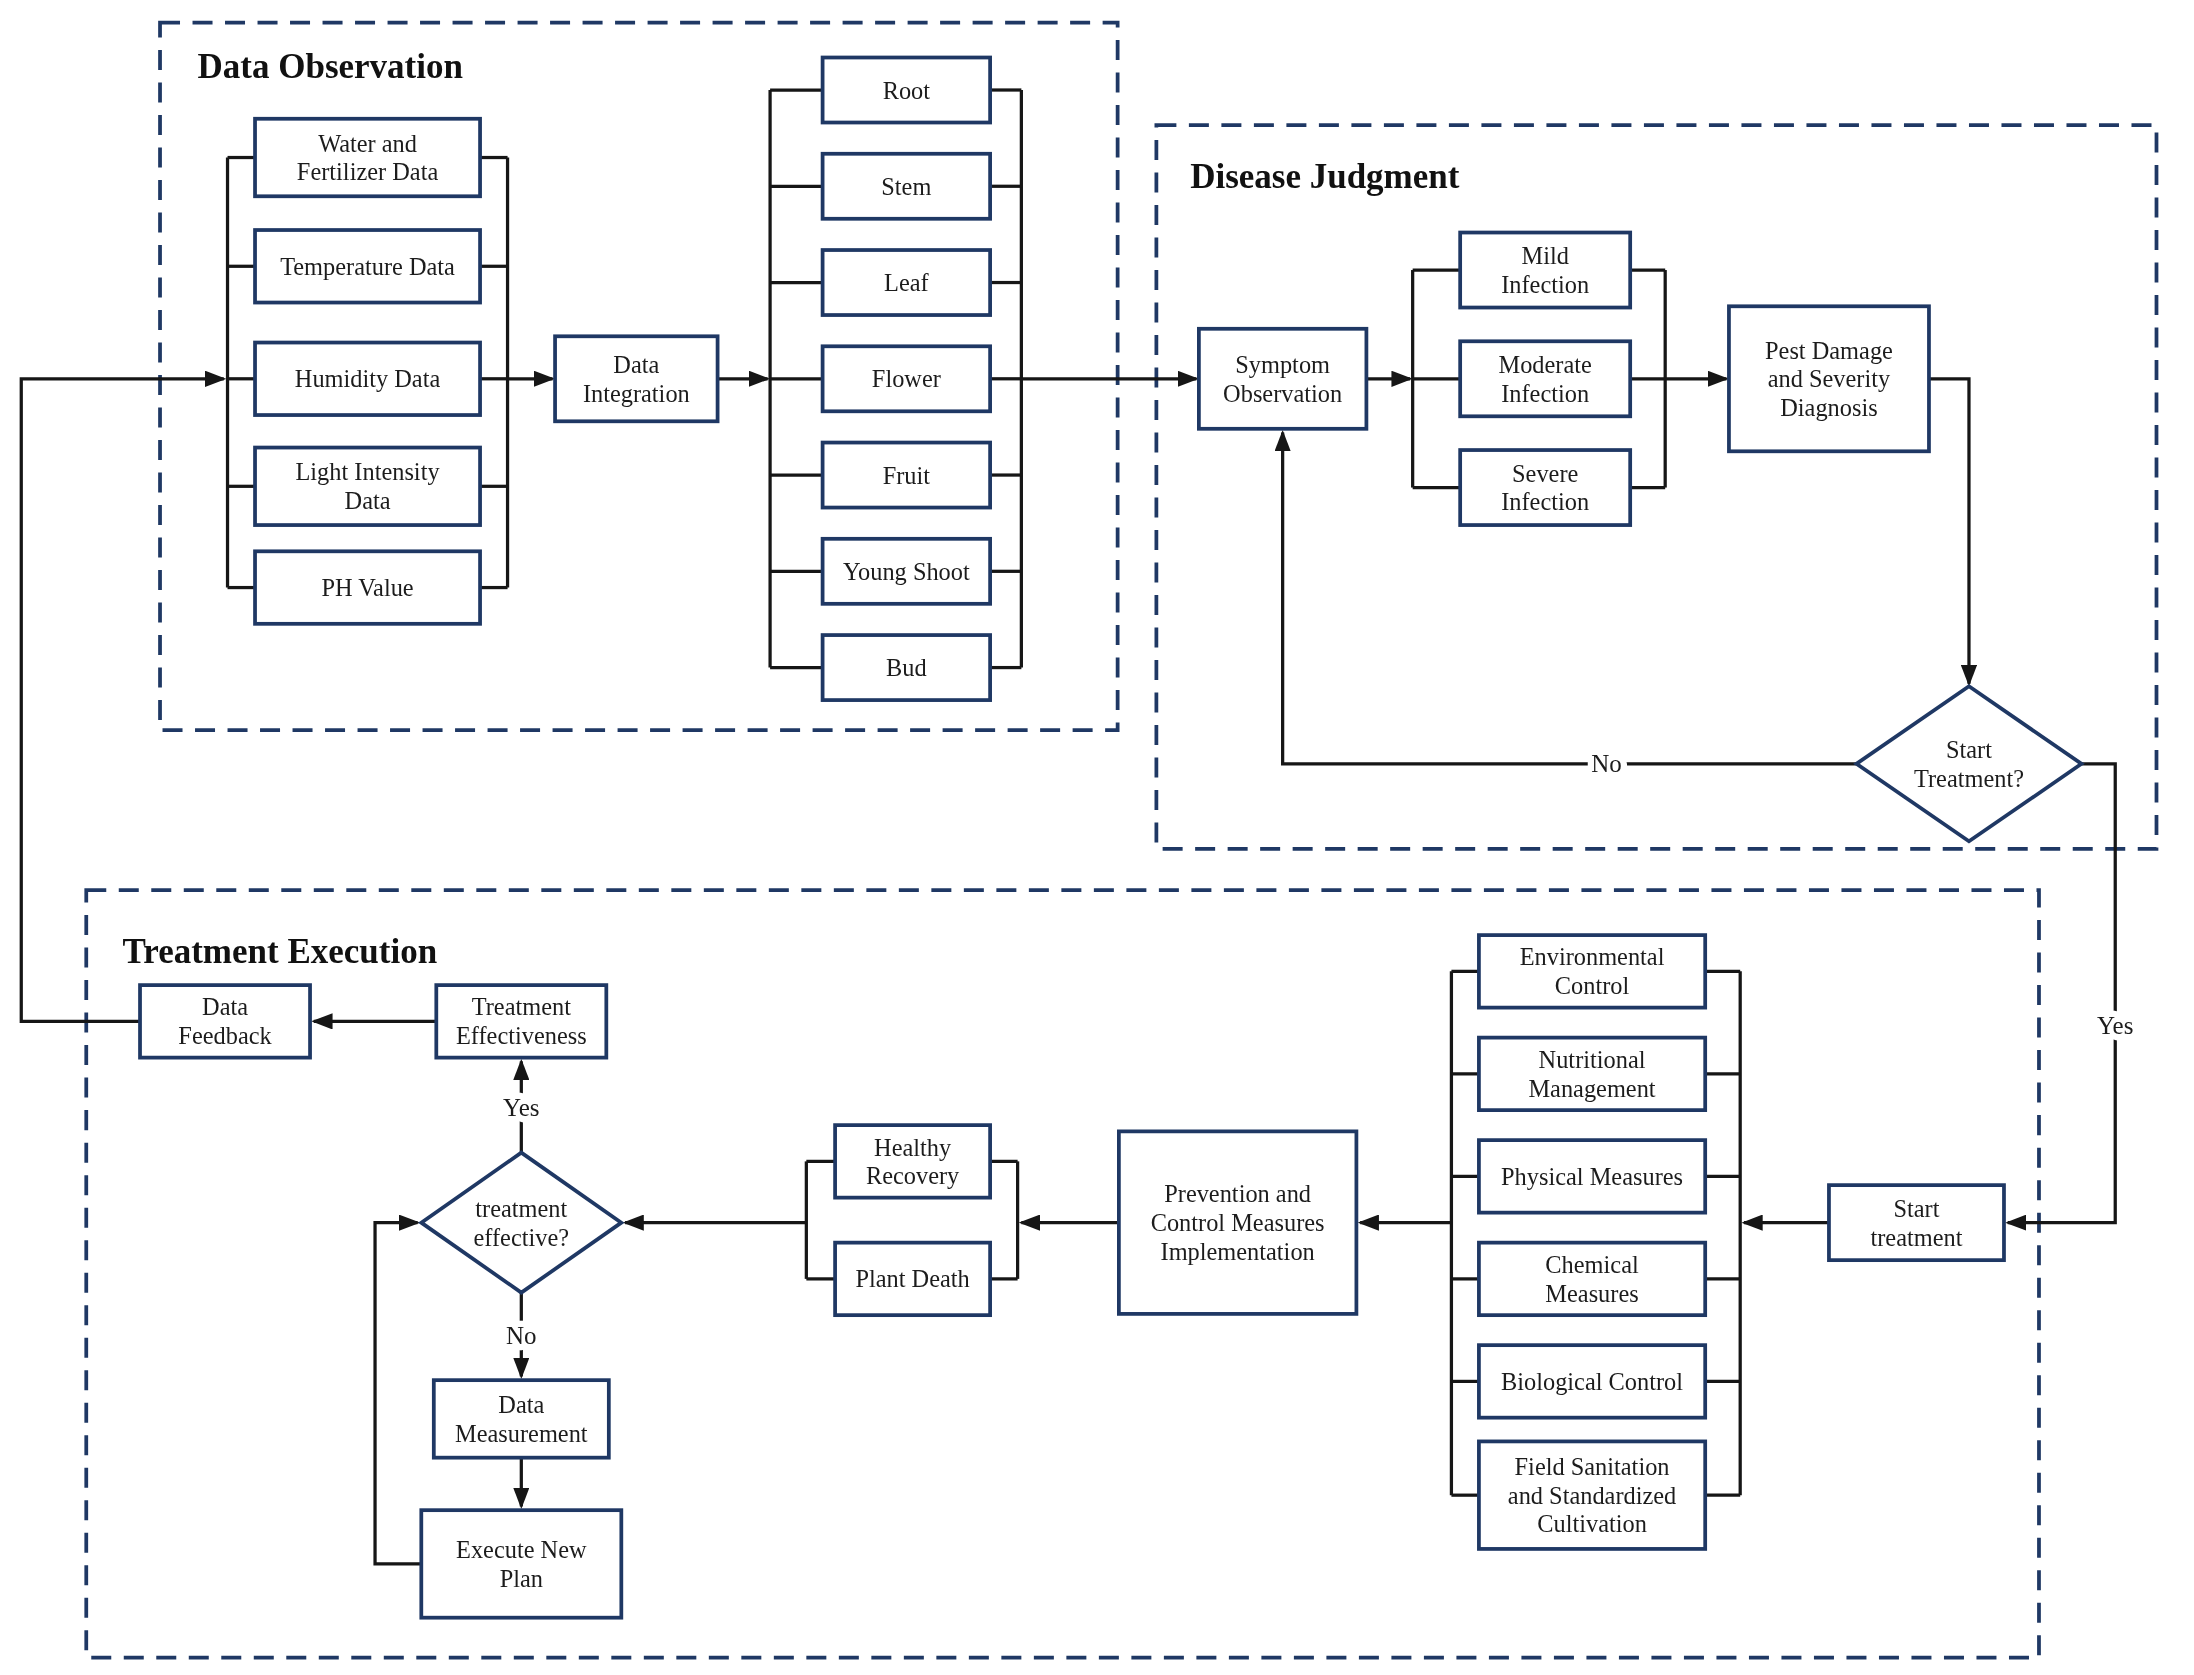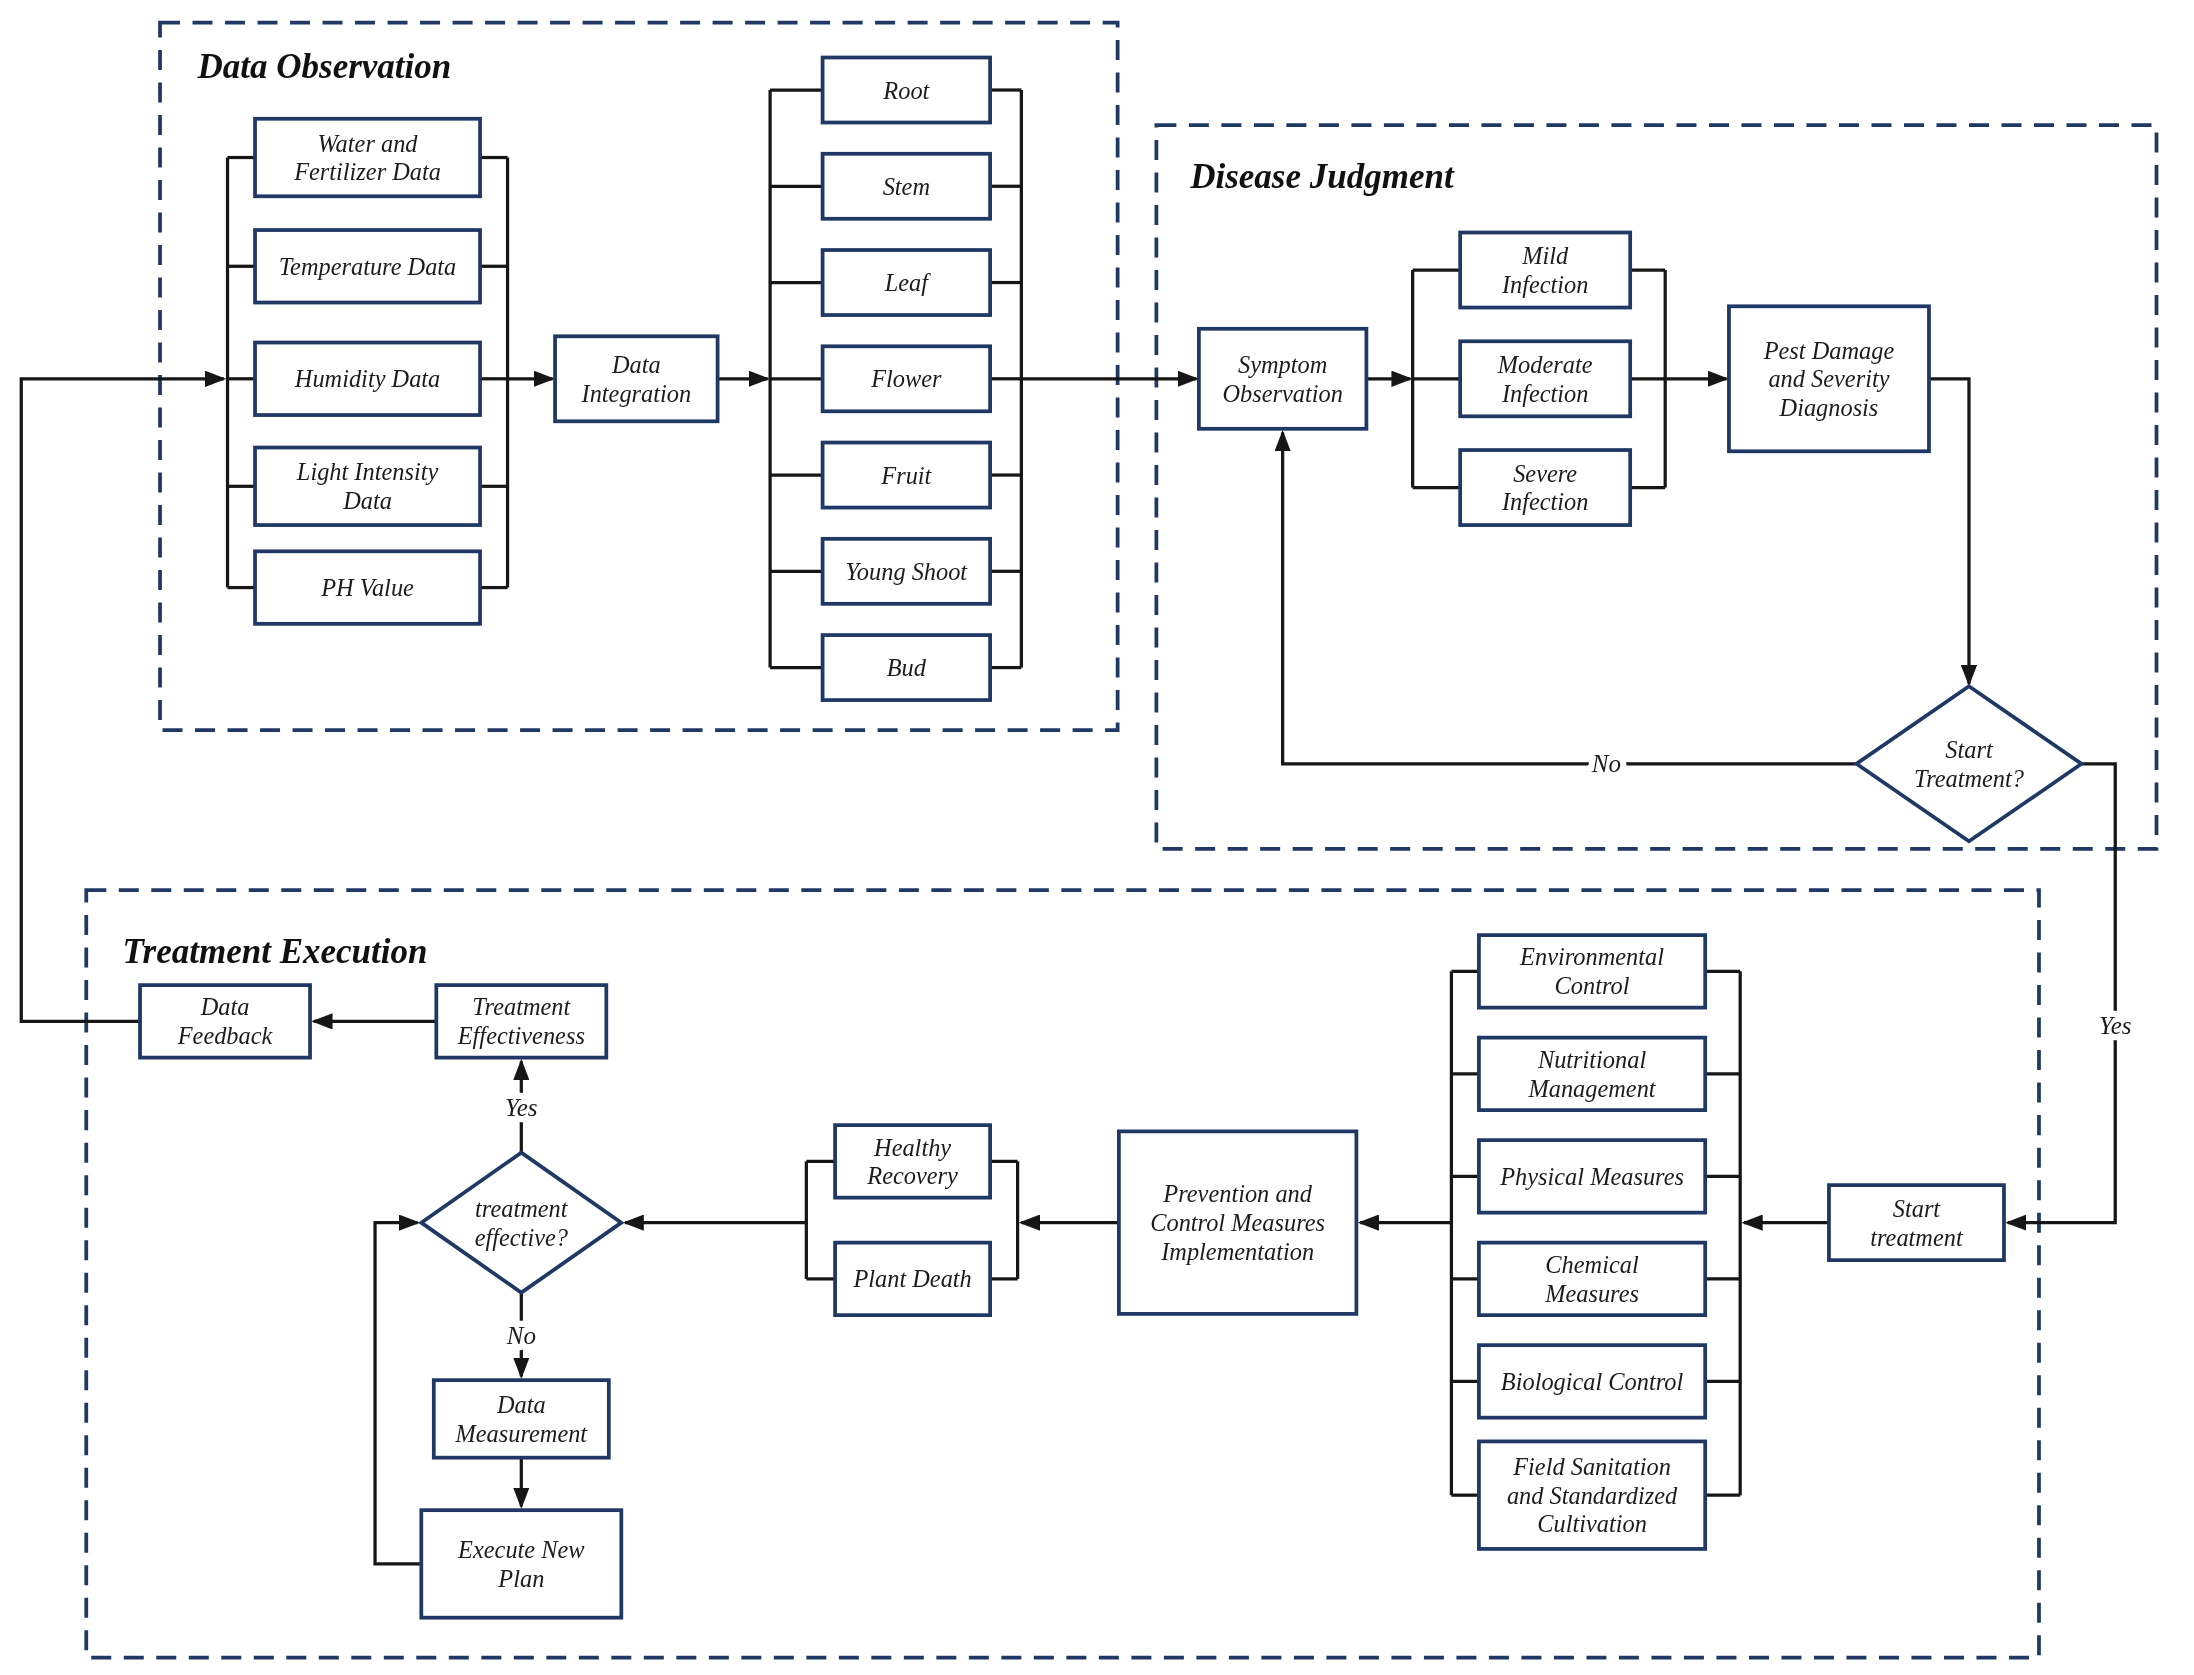--- a/index.html
+++ b/index.html
@@ -3,21 +3,20 @@
 <meta charset="utf-8">
 <style>
   html, body {
     margin: 0;
     padding: 0;
     background: #ffffff;
   }
   .diagram-wrap {
     width: 100%;
     background: #ffffff;
-    font-style: italic;
   }
   svg {
     display: block;
     width: 100%;
     height: auto;
     font-family: "Liberation Serif", "DejaVu Serif", serif;
   }
   .section-frame {
     fill: none;
     stroke-width: 3;

